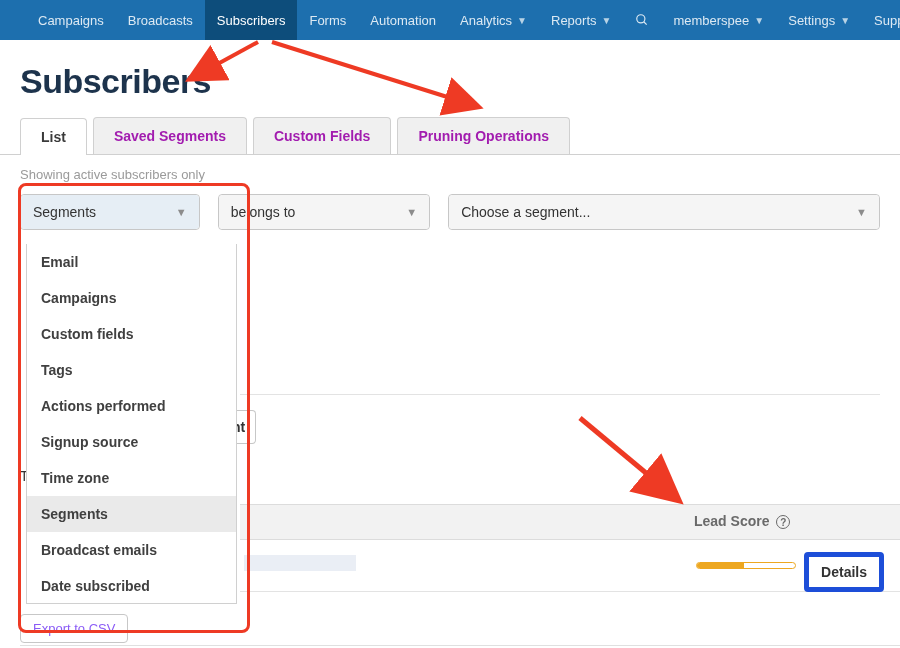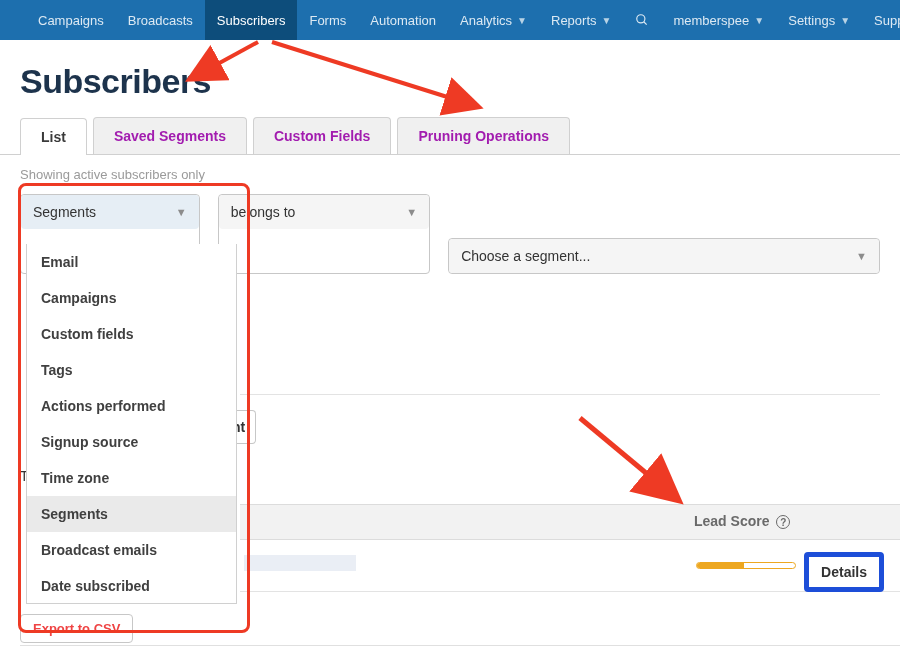--- a/index.html
+++ b/index.html
@@ -131,21 +131,21 @@
     }
     .select-trigger.open {
       background: #e6eef5;
     }
     .select-trigger .caret {
       color: #8c8c8c;
       font-size: 11px;
     }
     .sel-segments { width: 198px; }
     .sel-belongs  { width: 234px; }
-    .sel-choose   { width: 476px; margin-top: 44px; }
+    .sel-choose   { width: 476px; }
 
     .dropdown-panel {
       position: absolute;
       left: 26px;
       top: 244px;
       width: 211px;
       background: #fff;
       border: 1px solid #d0d0d0;
       border-top: none;
       z-index: 40;
@@ -280,22 +280,22 @@
 
     
     .export-btn {
       position: absolute;
       left: 20px;
       top: 614px;
       border: 1px solid #c7c7c7;
       border-radius: 4px;
       padding: 6px 12px;
       font-size: 13px;
-      font-weight: 700;
-      color: #ef4444;
+      font-weight: 400;
+      color: #8b5cf6;
       background: #fff;
       cursor: pointer;
     }
     .bottom-rule {
       position: absolute;
       left: 20px;
       right: 0;
       bottom: 2px;
       border-top: 1px solid #e0e0e0;
     }

